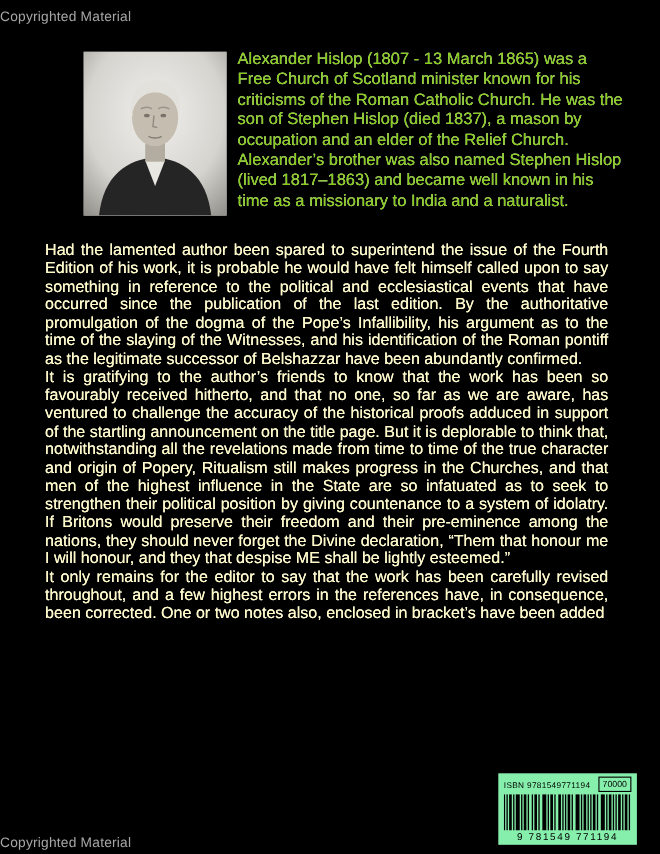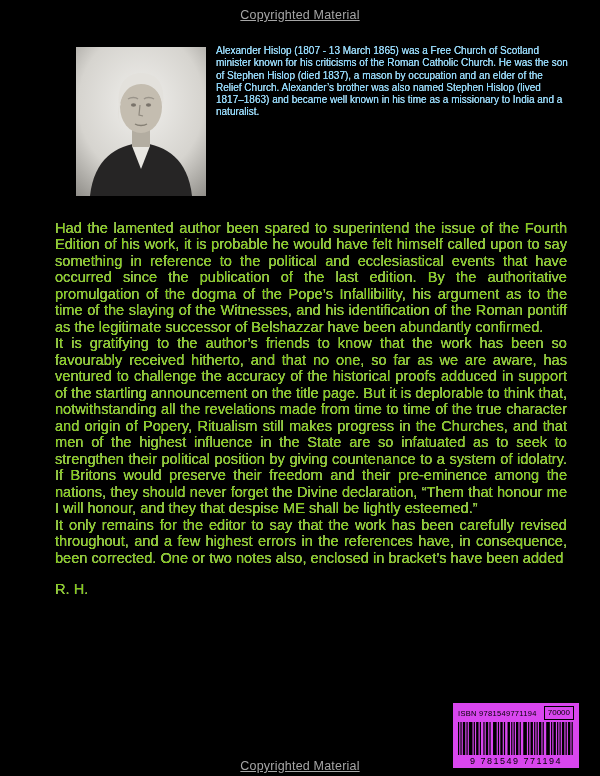--- a/index.html
+++ b/index.html
@@ -7,60 +7,59 @@
     width: 600px; height: 776px;
     background: #000;
     font-family: "Liberation Sans", sans-serif;
     position: relative;
     overflow: hidden;
   }
   .cover { position: absolute; inset: 0; background: #000; }
 
   .copyright {
     position: absolute; left: 0; right: 0;
-    text-align: center;
+    text-align: left;
     color: #a6a6a6;
     font-size: 12.5px;
     letter-spacing: 0.2px;
-    text-decoration: underline;
   }
   .copyright.top { top: 8px; }
   .copyright.bottom { bottom: 3px; }
 
   .portrait {
     position: absolute; left: 76px; top: 47px;
     width: 130px; height: 149px;
     background: #d9d9d9;
   }
   .portrait svg { display: block; width: 100%; height: 100%; }
 
   .bio {
     position: absolute; left: 216px; top: 45px; width: 352px;
-    color: #7dd3fc;
-    font-size: 10px;
+    color: #84cc16;
+    font-size: 15px;
     line-height: 1.225;
     text-shadow: 0 0 0.5px #fff;
   }
 
   .preface {
-    position: absolute; left: 55px; top: 220px; width: 512px;
-    color: #84cc16;
+    position: absolute; left: 41px; top: 220px; width: 512px;
+    color: #fef9c3;
     font-size: 14.6px;
     line-height: 1.13;
     text-align: justify;
     text-shadow: 0 0 0.5px #fff;
   }
   .preface p { margin: 0; }
   .preface p.sig { margin-top: 15px; text-align: left; }
   .preface p.addr { text-align: left; }
 
   .barcode-box {
     position: absolute; right: 21px; bottom: 8px;
     width: 126px;
-    background: #d946ef;
+    background: #86efac;
     box-sizing: border-box;
     padding: 3px 5px 2px 5px;
     margin-top: 24px;
   }
   .bc-head {
     display: flex; justify-content: space-between; align-items: flex-start;
   }
   .bc-isbn {
     font-size: 7.5px; color: #000; letter-spacing: 0.3px; padding-top: 3px;
     white-space: nowrap;
@@ -118,21 +117,20 @@
       <path d="M68 52 C70 50 75 50 78 52" stroke="#9a948a" stroke-width="1.4" fill="none"></path>
     </svg>
   </div>
 
   <div class="bio">Alexander Hislop (1807 - 13 March 1865) was a Free Church of Scotland minister known for his criticisms of the Roman Catholic Church. He was the son of Stephen Hislop (died 1837), a mason by occupation and an elder of the Relief Church. Alexander’s brother was also named Stephen Hislop (lived 1817–1863) and became well known in his time as a missionary to India and a naturalist.</div>
 
   <div class="preface">
     <p>Had the lamented author been spared to superintend the issue of the Fourth Edition of his work, it is probable he would have felt himself called upon to say something in reference to the political and ecclesiastical events that have occurred since the publication of the last edition. By the authoritative promulgation of the dogma of the Pope’s Infallibility, his argument as to the time of the slaying of the Witnesses, and his identification of the Roman pontiff as the legitimate successor of Belshazzar have been abundantly confirmed.</p>
     <p>It is gratifying to the author’s friends to know that the work has been so favourably received hitherto, and that no one, so far as we are aware, has ventured to challenge the accuracy of the historical proofs adduced in support of the startling announcement on the title page. But it is deplorable to think that, notwithstanding all the revelations made from time to time of the true character and origin of Popery, Ritualism still makes progress in the Churches, and that men of the highest influence in the State are so infatuated as to seek to strengthen their political position by giving countenance to a system of idolatry. If Britons would preserve their freedom and their pre-eminence among the nations, they should never forget the Divine declaration, “Them that honour me I will honour, and they that despise ME shall be lightly esteemed.”</p>
     <p>It only remains for the editor to say that the work has been carefully revised throughout, and a few highest errors in the references have, in consequence, been corrected. One or two notes also, enclosed in bracket’s have been added</p>
-    <p class="sig">R. H.</p>
   </div>
 
   <div class="barcode-box">
     <div class="bc-head">
       <span class="bc-isbn">ISBN 9781549771194</span>
       <span class="bc-addon">70000</span>
     </div>
     <svg class="bc-bars" viewBox="0 0 96 40" preserveAspectRatio="none" aria-hidden="true">
       <g fill="#000">
         <rect x="0" y="0" width="1" height="40"></rect>

